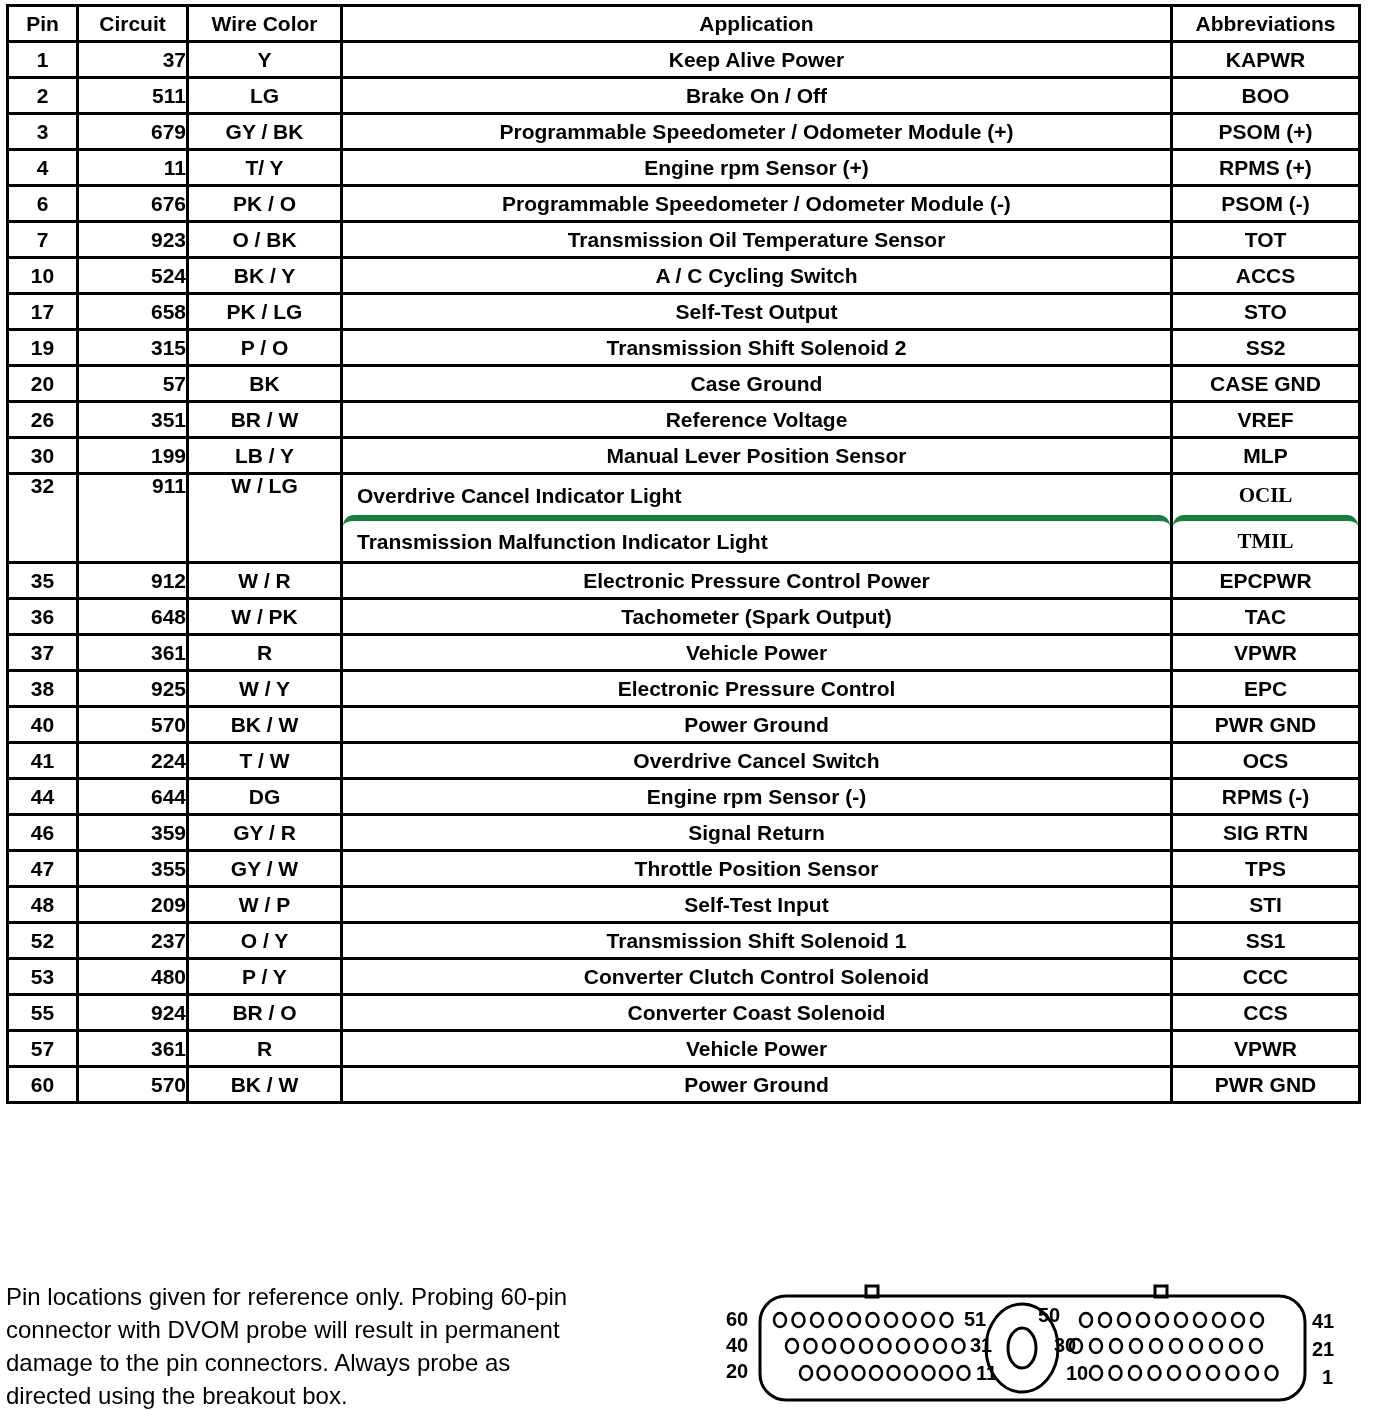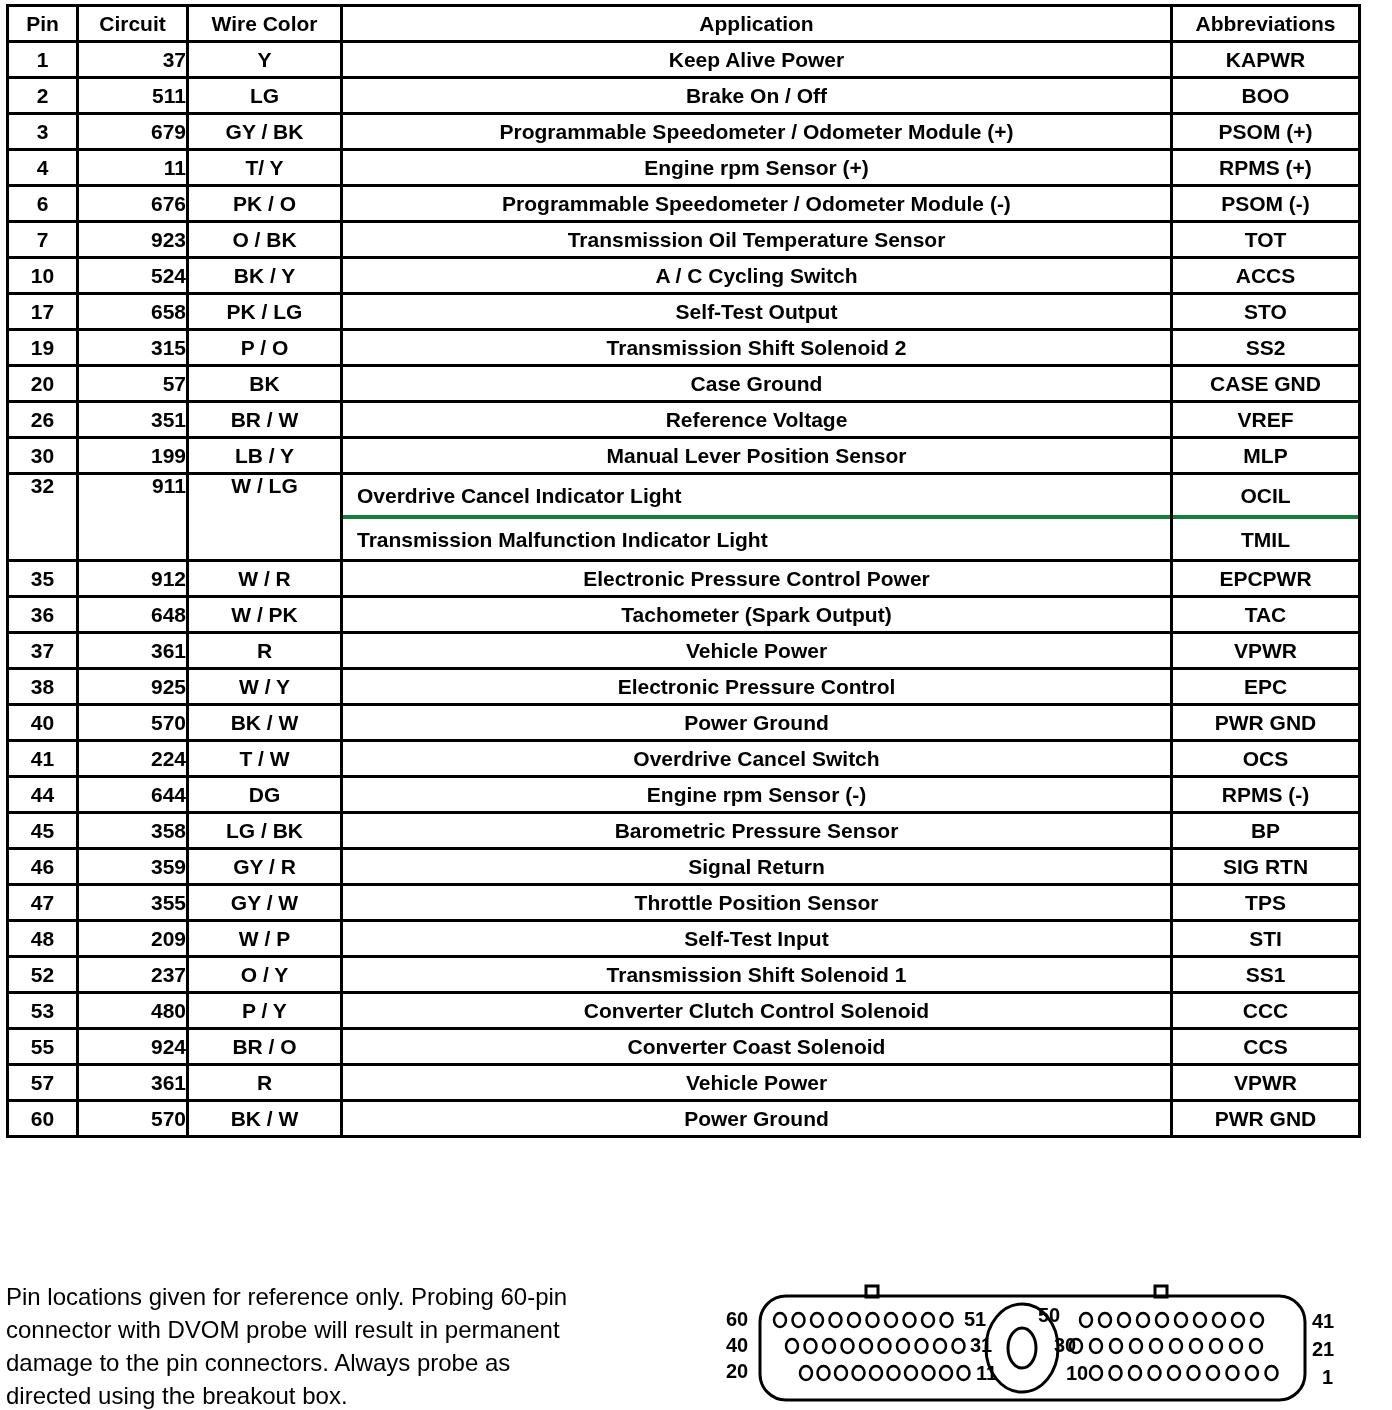--- a/index.html
+++ b/index.html
@@ -10,23 +10,23 @@
   table.pinout th, table.pinout td { border: 3px solid #000; padding: 0; height: 33px;
                  font-size: 21px; font-weight: bold; line-height: 1; }
   table.pinout th { height: 33px; font-size: 21px; }
   col.c-pin { width: 70px; } col.c-circ { width: 110px; } col.c-wire { width: 154px; }
   col.c-app { width: 830px; } col.c-abbr { width: 188px; }
   td.pin { text-align: center; } td.circ { text-align: right; padding-right: 14px; }
   td.wire { text-align: center; } td.app { text-align: center; padding-left: 14px; }
   td.abbr { text-align: center; }
   td.split { padding: 0; vertical-align: top; }
   td.split .line { height: 40px; display: flex; align-items: center; }
-  td.split .line + .line { border-top: 4px solid #15803d; }
+  td.split .line + .line { border-top: 6px solid #15803d; border-radius: 11px; }
   td.app.split .line { padding-left: 14px; }
-  td.abbr.split .line { justify-content: center; }
+  td.abbr.split .line { justify-content: center; font-family: Liberation Serif, serif; }
   td.tall { vertical-align: top; padding-top: 8px; }
   .note { position: absolute; left: 6px; top: 1280px; width: 660px; font-size: 24px;
           line-height: 33px; text-align: justify; }
   .note .last { text-align-last: left; }
   .connector { position: absolute; left: 720px; top: 1280px; width: 620px; height: 125px; }
 </style>
 </head>
 <body>
 
 <table class="pinout">
@@ -189,27 +189,20 @@
         <td class="wire">T / W</td>
         <td class="app">Overdrive Cancel Switch</td>
         <td class="abbr">OCS</td>
       </tr>
       <tr>
         <td class="pin">44</td>
         <td class="circ">644</td>
         <td class="wire">DG</td>
         <td class="app">Engine rpm Sensor (-)</td>
         <td class="abbr">RPMS (-)</td>
-      </tr>
-      <tr>
-        <td class="pin">45</td>
-        <td class="circ">358</td>
-        <td class="wire">LG / BK</td>
-        <td class="app">Barometric Pressure Sensor</td>
-        <td class="abbr">BP</td>
       </tr>
       <tr>
         <td class="pin">46</td>
         <td class="circ">359</td>
         <td class="wire">GY / R</td>
         <td class="app">Signal Return</td>
         <td class="abbr">SIG RTN</td>
       </tr>
       <tr>
         <td class="pin">47</td>

